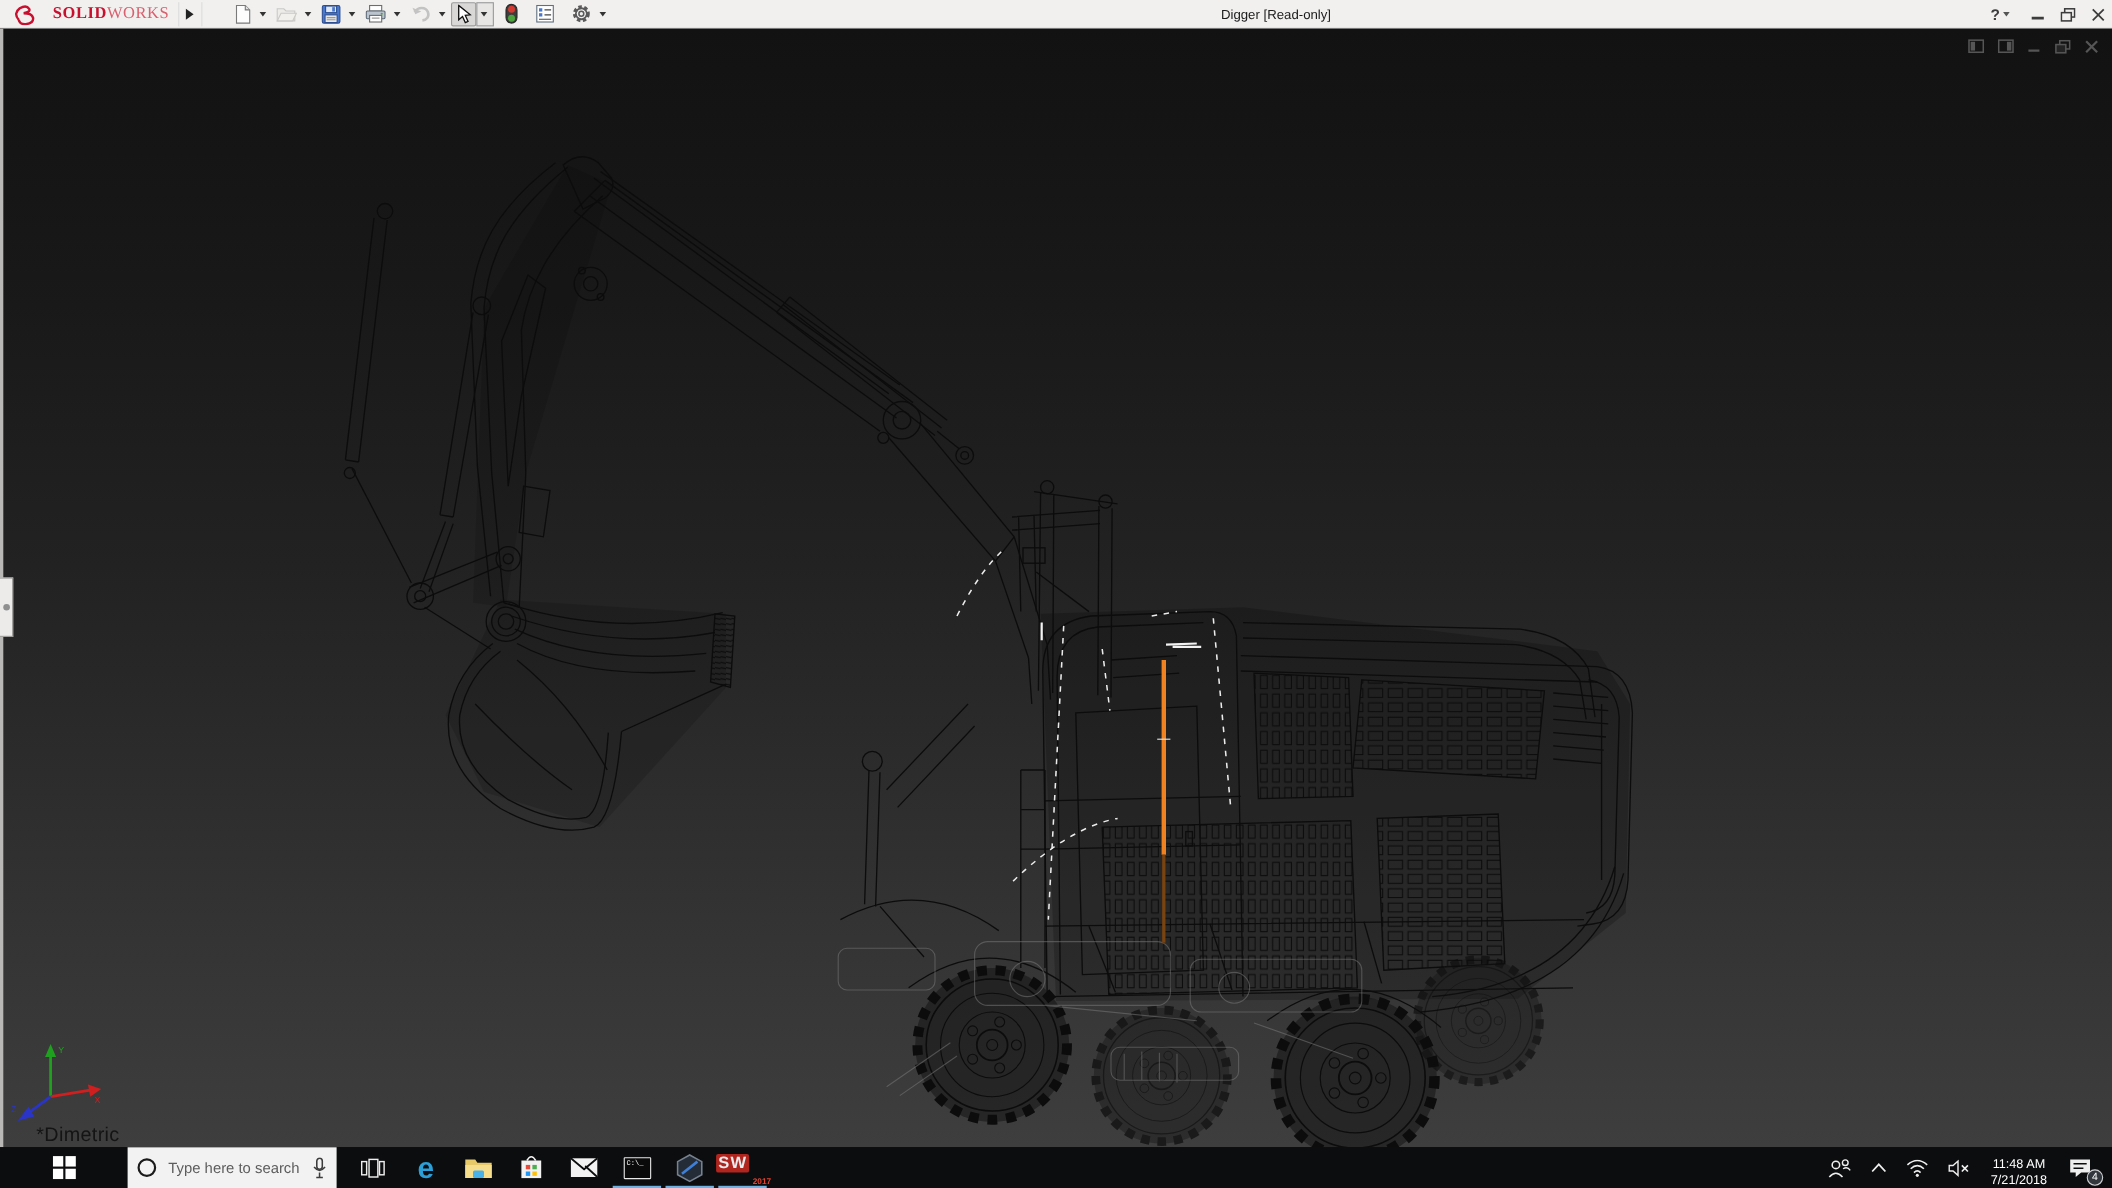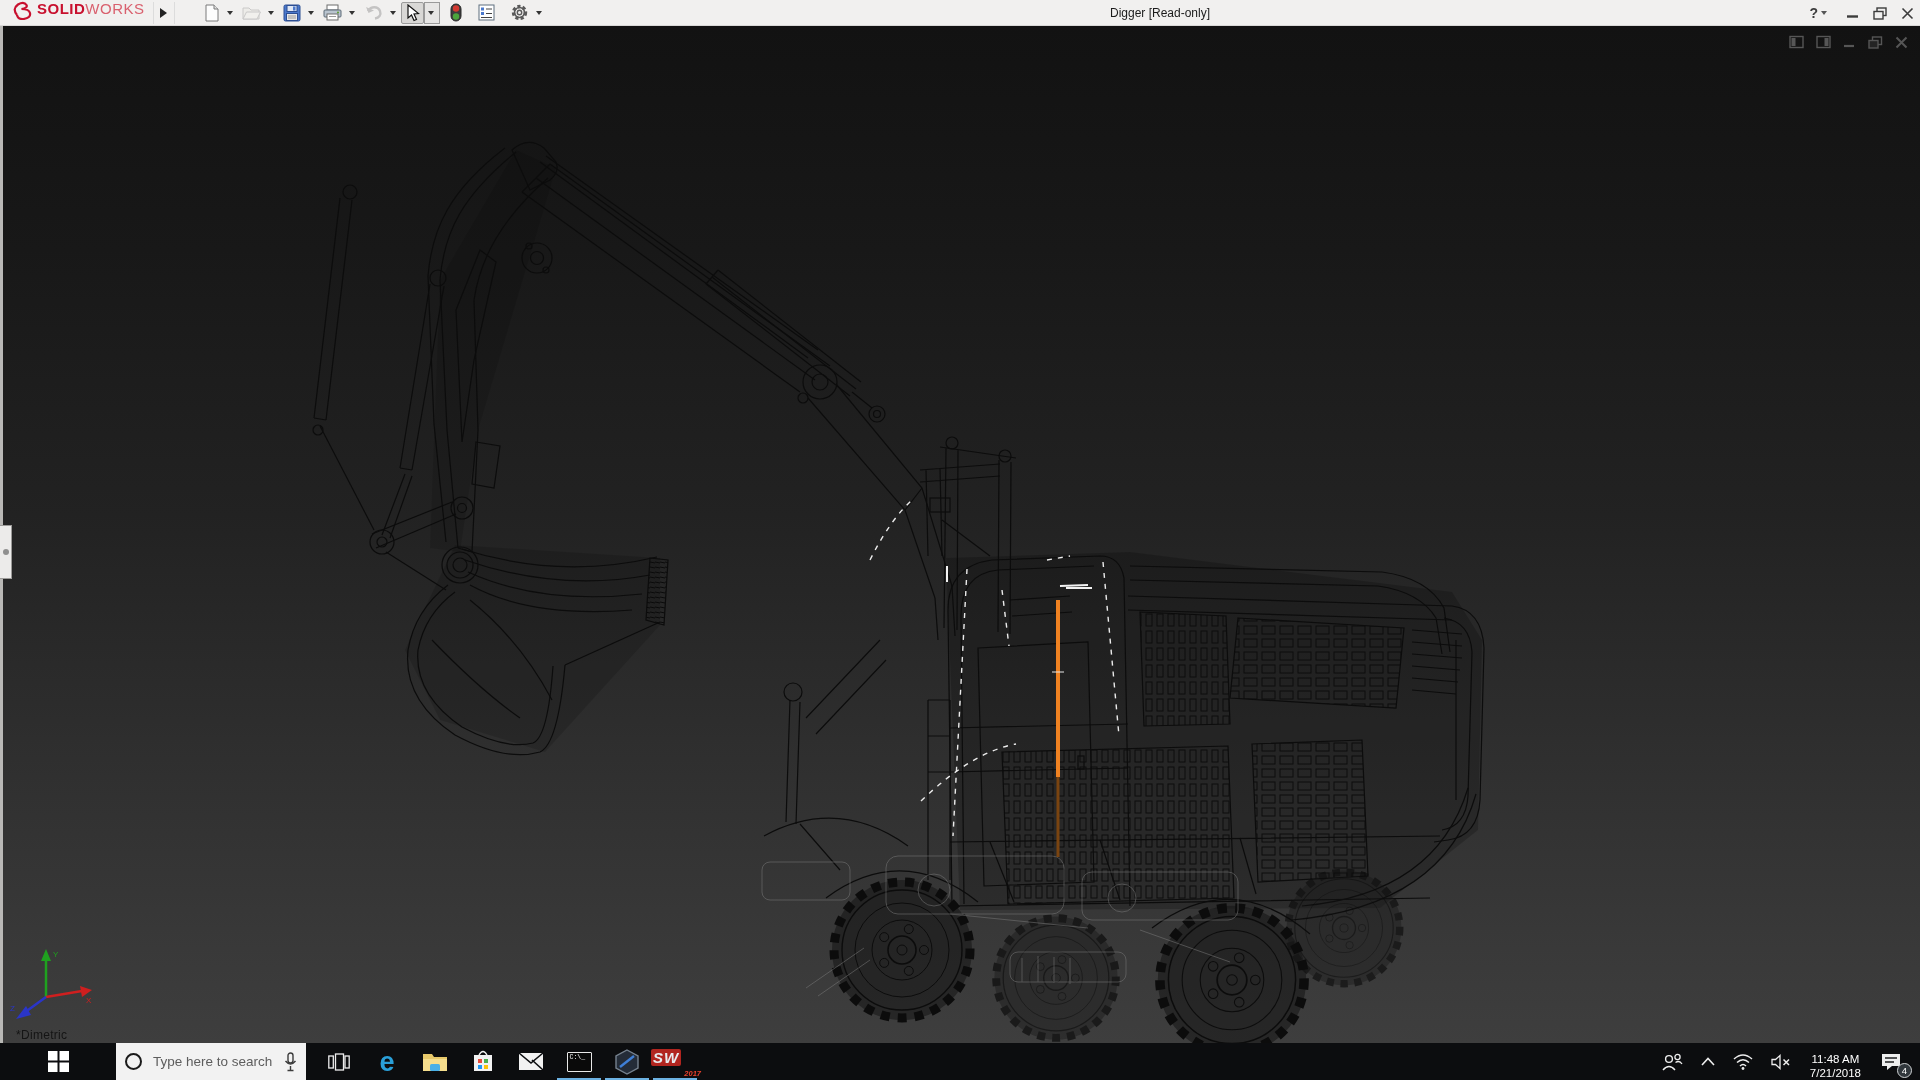--- a/index.html
+++ b/index.html
@@ -4,21 +4,21 @@
 <style>
   * { margin:0; padding:0; box-sizing:border-box; }
   html,body { width:1920px; height:1080px; overflow:hidden; background:#000;
               font-family:"Liberation Sans", sans-serif; }
   .app { position:relative; width:1920px; height:1080px; }
 
   
   .titlebar { position:absolute; top:0; left:0; width:1920px; height:26px;
               background:#f1f0ef; border-bottom:1px solid #d9d8d7;
               display:flex; align-items:center; }
-  .brand { display:flex; gap:3px; padding:0 8px 0 10px; height:100%; }
+  .brand { display:flex; align-items:center; gap:14px; padding:0 8px 0 10px; height:100%;font-family:Liberation Serif, serif; }
   .brand-word { font-size:15px; letter-spacing:.5px; color:#c8102e; }
   .brand-word b { font-weight:bold; }
   .brand-word .lite { color:#d9606e; font-weight:normal; }
   .flyout-arrow { width:22px; height:22px; display:flex; align-items:center; justify-content:center;
                   border-left:1px solid #dcdcdc; border-right:1px solid #dcdcdc; margin-right:24px; }
   .flyout-arrow .tri { width:0; height:0; border-left:7px solid #222; border-top:5px solid transparent; border-bottom:5px solid transparent; }
   .tb-group { display:flex; align-items:center; height:100%; }
   .tbtn { height:22px; display:flex; align-items:center; padding:0 3px; border:1px solid transparent; border-radius:2px; }
   .tbtn.disabled { opacity:.38; filter:grayscale(.8); }
   .tbtn.pressed { background:#d9d8d6; border-color:#9a9a9a; }
@@ -36,35 +36,35 @@
   .viewport { position:absolute; top:26px; left:0; width:1920px; height:1017px; overflow:hidden;
               background:linear-gradient(180deg,#121212 0%,#181818 22%,#222222 48%,#2f2f2f 72%,#3e3e3e 100%); }
   .viewport .left-border { position:absolute; left:0; top:0; width:3px; height:100%; background:#b9b8b6; }
   .fm-tab { position:absolute; left:0; top:499px; width:12px; height:54px; background:#ecebea;
             border:1px solid #9b9a98; border-left:none; display:flex; align-items:center; justify-content:center; }
   .fm-tab .dot { width:6px; height:6px; border-radius:50%; background:#8f8f8f; }
   .doc-ctl { position:absolute; top:9px; right:12px; display:flex; align-items:center; gap:12px; }
   .doc-ctl svg { display:block; }
   svg.model { position:absolute; top:-26px; left:0; width:1920px; height:1080px; }
   .triad { position:absolute; left:6px; bottom:20px; }
-  .orient-label { position:absolute; left:16px; bottom:1px; font-size:12px; color:#141414; letter-spacing:.3px; }
+  .orient-label { position:absolute; left:33px; bottom:1px; font-size:18px; color:#141414; letter-spacing:.3px; }
 
   
   .taskbar { position:absolute; left:0; bottom:0; width:1920px; height:37px; background:#0c0d0f;
              display:flex; align-items:stretch; }
   .start { width:116px; display:flex; align-items:center; justify-content:center; }
   .searchbox { width:190px; background:#f2f2f2; display:flex; align-items:center; padding:0 8px 0 9px; }
   .searchbox .ring { width:17px; height:17px; border:2.5px solid #1a1a1a; border-radius:50%; flex:none; }
   .searchbox .ph { flex:1; font-size:13.5px; color:#5d5d5d; padding-left:11px; white-space:nowrap; }
   .tb-icons { display:flex; margin-left:9px; }
   .tslot { width:48px; position:relative; display:flex; align-items:center; justify-content:center; }
   .tslot .underline { position:absolute; bottom:0; left:2px; right:2px; height:2.5px; }
   .cmd-ic { width:25px; height:20px; background:#0a0a0a; border:1.5px solid #e9e9e9; border-radius:1px;
             font-family:"Liberation Mono",monospace; font-size:6.5px; color:#fff; padding:1px 0 0 2px; line-height:7px; }
-  .sw-ic { position:relative; width:52px; height:26px;font-style:italic; }
+  .sw-ic { position:relative; width:52px; height:26px; }
   .sw-ic .sw { font-size:15px; font-weight:bold; color:#e8ecef; background:#b1251f; padding:0 2px; border-radius:2px; letter-spacing:1px; }
   .sw-ic .yr { position:absolute; right:-2px; bottom:-3px; font-size:7.5px; font-weight:bold; color:#e8412c;text-align:right; }
   .tray { margin-left:auto; display:flex; align-items:flex-end; gap:0; padding-right:4px; }
   .tray-btn { height:37px; display:flex; align-items:center; justify-content:center; padding:0 9px; }
   .clock { text-align:center; color:#fff; font-size:11.5px; line-height:13.5px; padding:0 10px; }
   .action { position:relative; padding-right:14px; }
   .badge { position:absolute; right:4px; bottom:2px; width:15px; height:15px; border-radius:50%;
            background:#31373c; border:1px solid #cfd2d4; color:#fff; font-size:9.5px;
            display:flex; align-items:center; justify-content:center; }
 </style>

